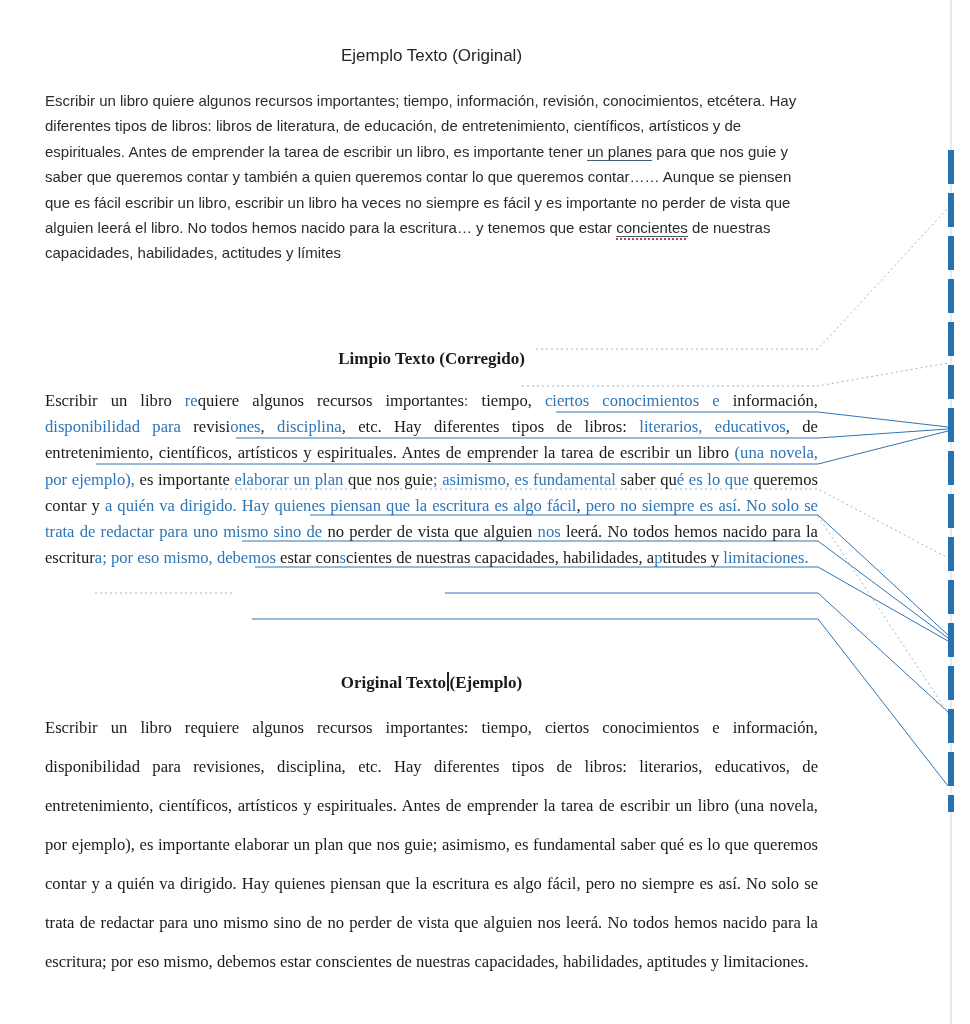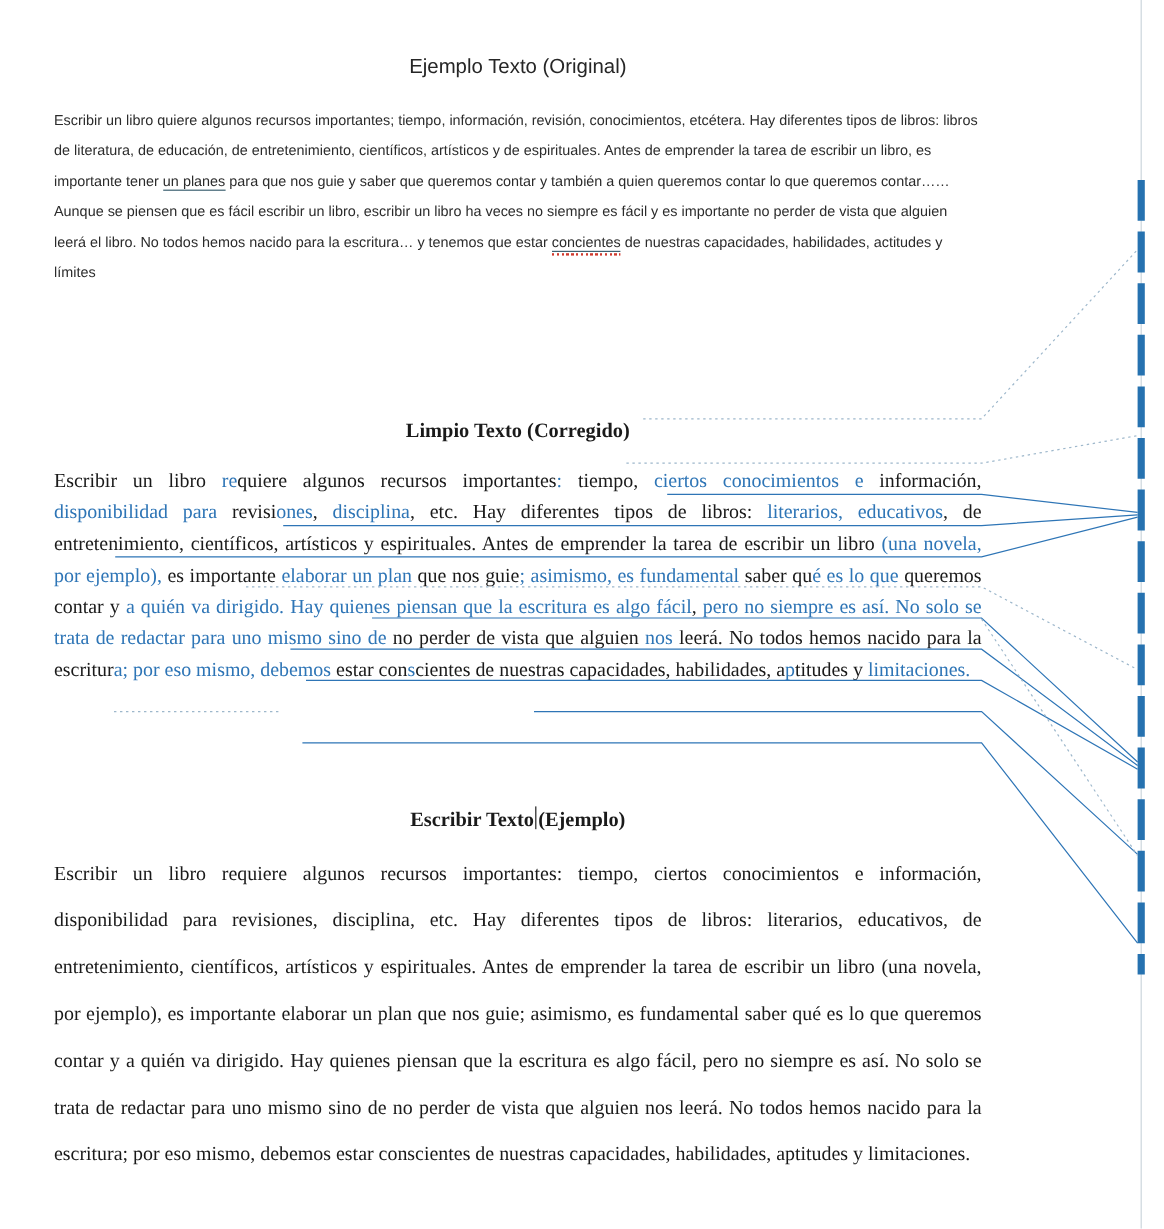--- a/index.html
+++ b/index.html
@@ -9,21 +9,21 @@
     font-family:"Liberation Serif","DejaVu Serif",serif;
     color:#1a1a1a;
   }
   .page{position:absolute;inset:0;}
   .col{position:absolute;left:45px;width:773px;}
   .title{ text-align:center;font-size:17px;}
   .title-sans{font-family:"Liberation Sans","DejaVu Sans",sans-serif;font-weight:400;color:#262626;}
   .title-serif{font-weight:700;}
   .para-sans{
     font-family:"Liberation Sans","DejaVu Sans",sans-serif;
-    font-size:12px;line-height:25.4px;color:#2b2b2b;text-align:left;
+    font-size:15px;line-height:25.4px;color:#2b2b2b;text-align:left;
   }
   .para-serif{
     font-size:16.6px;line-height:26.2px;text-align:justify;
   }
   .para-serif-loose{
     font-size:16.6px;line-height:39px;text-align:justify;
   }
   
   .ins{color:var(--ins,#2e75b6);text-decoration-thickness:1px;text-underline-offset:3px;}
   .u{border-bottom:1px solid #3e6272;}
@@ -45,21 +45,21 @@
 
   <div class="col title title-sans" style="top:46px;">Ejemplo Texto (Original)</div>
 
   <div class="col para-sans" style="top:88px;"><span>Escribir un libro quiere algunos recursos importantes; tiempo, información, revisión, conocimientos, etcétera. Hay diferentes tipos de libros: libros de literatura, de educación, de entretenimiento, científicos, artísticos y de espirituales. Antes de emprender la tarea de escribir un libro, es importante tener </span><span class="u">un planes</span><span> para que nos guie y saber que queremos contar y también a quien queremos contar lo que queremos contar…… Aunque se piensen que es fácil escribir un libro, escribir un libro ha veces no siempre es fácil y es importante no perder de vista que alguien leerá el libro. No todos hemos nacido para la escritura… y tenemos que estar </span><span class="u uspell">concientes</span><span> de nuestras capacidades, habilidades, actitudes y límites</span></div>
 
   <div class="col title title-serif" style="top:349px;">Limpio Texto (Corregido)</div>
 
   <div class="col para-serif" style="top:388px;"><span>Escribir un libro </span><span class="ins">re</span><span>quiere algunos recursos importantes</span><span class="ins">:</span><span> tiempo, </span><span class="ins">ciertos conocimientos e</span><span> información, </span><span class="ins">disponibilidad para </span><span>revisi</span><span class="ins">ones</span><span>, </span><span class="ins">disciplina</span><span>, etc. Hay diferentes tipos de libros: </span><span class="ins">literarios, educativos</span><span>, de entretenimiento, científicos, artísticos y espirituales. Antes de emprender la tarea de escribir un libro </span><span class="ins">(una novela, por ejemplo), </span><span>es importante </span><span class="ins">elaborar un plan </span><span>que nos guie</span><span class="ins">; asimismo, es fundamental </span><span>saber qu</span><span class="ins">é es lo que </span><span>queremos contar y </span><span class="ins">a quién va dirigido. Hay quienes piensan que la escritura es algo fácil</span><span>, </span><span class="ins">pero no siempre es así. No solo se trata de redactar para uno mismo sino de </span><span>no perder de vista que alguien </span><span class="ins">nos </span><span>leerá. No todos hemos nacido para la escritur</span><span class="ins">a; por eso mismo, debemos </span><span>estar con</span><span class="ins">s</span><span>cientes de nuestras capacidades, habilidades, a</span><span class="ins">p</span><span>titudes y </span><span class="ins">limitaciones.</span></div>
 
   <div class="col title title-serif" style="top:672px;">
-    <span>Escribir Texto</span><span class="cursor-bar"></span><span>(Ejemplo)</span>
+    <span>Original Texto</span><span class="cursor-bar"></span><span>(Ejemplo)</span>
   </div>
 
   <div class="col para-serif-loose" style="top:708px;">Escribir un libro requiere algunos recursos importantes: tiempo, ciertos conocimientos e información, disponibilidad para revisiones, disciplina, etc. Hay diferentes tipos de libros: literarios, educativos, de entretenimiento, científicos, artísticos y espirituales. Antes de emprender la tarea de escribir un libro (una novela, por ejemplo), es importante elaborar un plan que nos guie; asimismo, es fundamental saber qué es lo que queremos contar y a quién va dirigido. Hay quienes piensan que la escritura es algo fácil, pero no siempre es así. No solo se trata de redactar para uno mismo sino de no perder de vista que alguien nos leerá. No todos hemos nacido para la escritura; por eso mismo, debemos estar conscientes de nuestras capacidades, habilidades, aptitudes y limitaciones.</div>
 
   <svg class="overlay" id="markup-overlay" width="970" height="1024" viewBox="0 0 970 1024">
     <line id="margin-line" x1="951" x2="951" y1="0" y2="1024" stroke="#ccd6dc" stroke-width="1"></line>
     <line id="change-bar" x1="951" x2="951" y1="150" y2="812" stroke="#2672b0" stroke-width="6" stroke-dasharray="34 9"></line>
     <g id="conn-solid">
         <polyline points="556,412 818,412 948,427" fill="none" stroke="#2e75b6" stroke-width="1"></polyline>
         <polyline points="236,438 818,438 948,429" fill="none" stroke="#2e75b6" stroke-width="1"></polyline>

